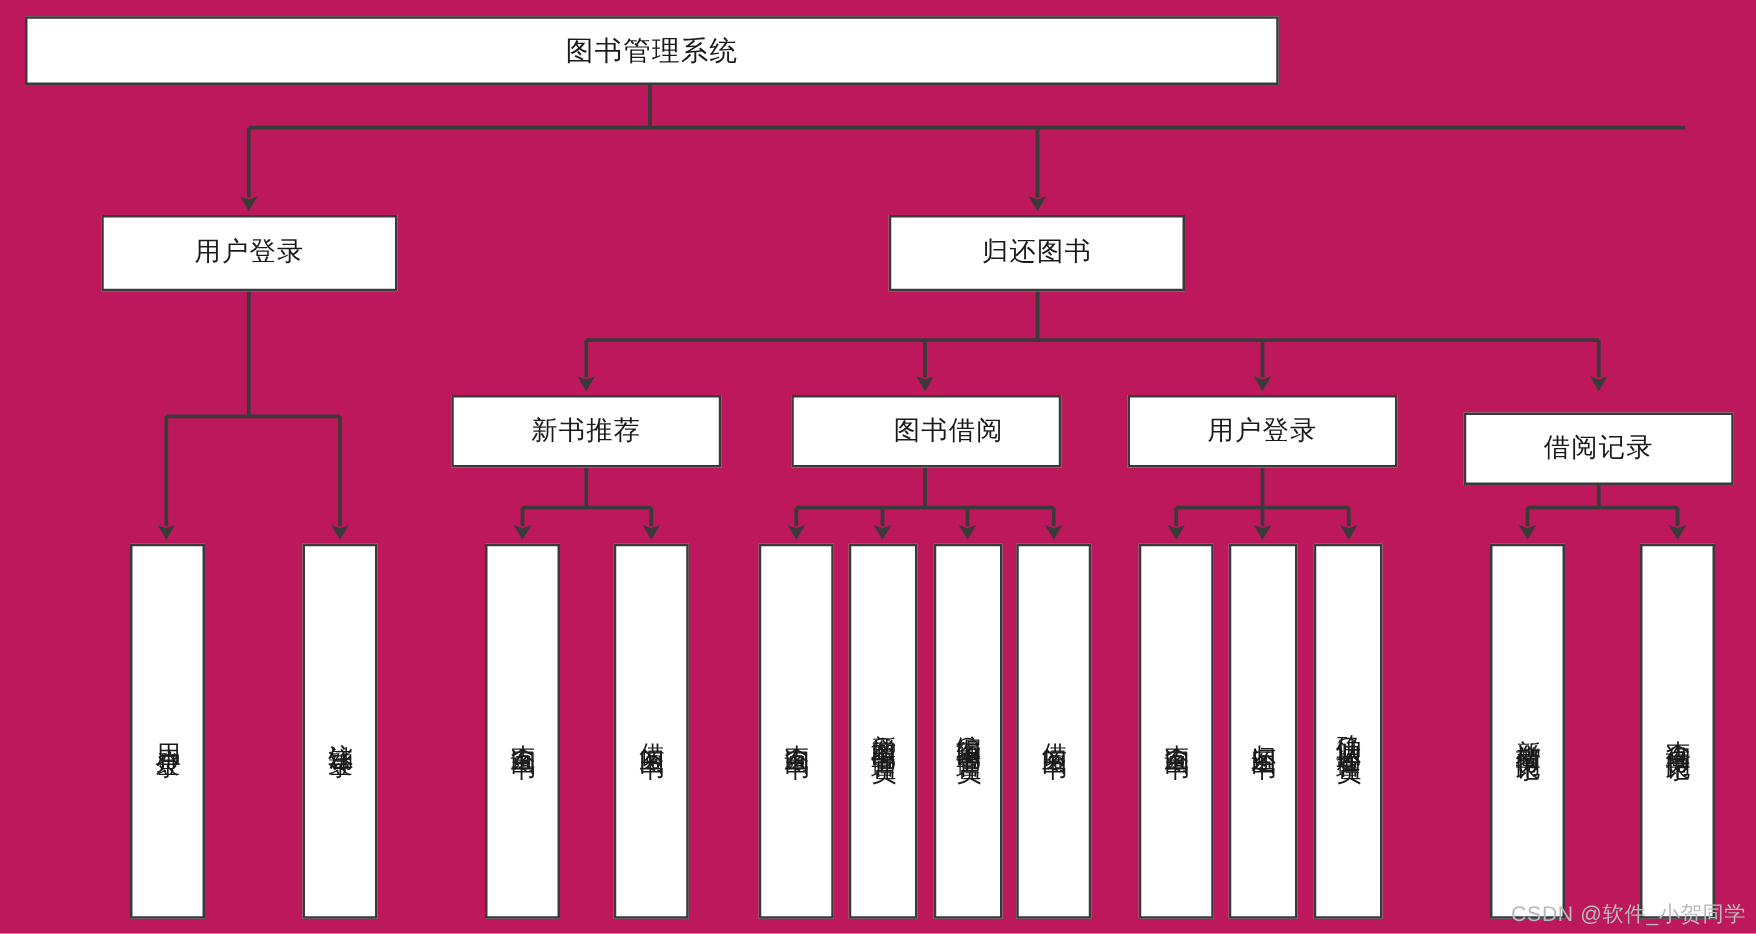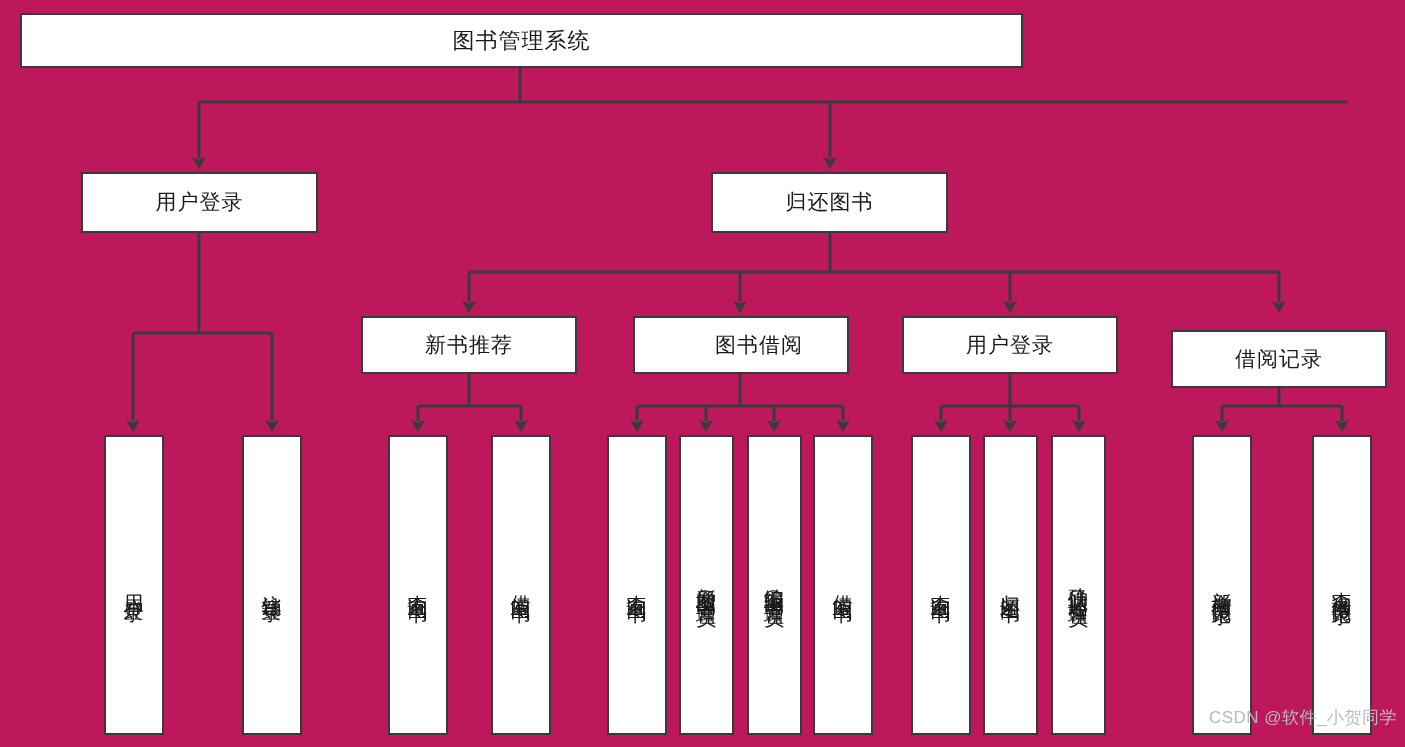--- a/index.html
+++ b/index.html
@@ -47,21 +47,21 @@
     text-orientation: upright;
     font-size: 20px;
     letter-spacing: 3px;
     line-height: 1.0;
     white-space: normal;
   }
   .node.root .label { font-size: 22px; }
   .watermark {
     position: absolute;
     right: 8px;
-    bottom: 18px;
+    bottom: 4px;
     font-size: 17px;
     color: #b9b9b9;
     letter-spacing: 0.5px;
     z-index: 6;
     white-space: nowrap;
   }
 </style>
 </head>
 <body>
 

